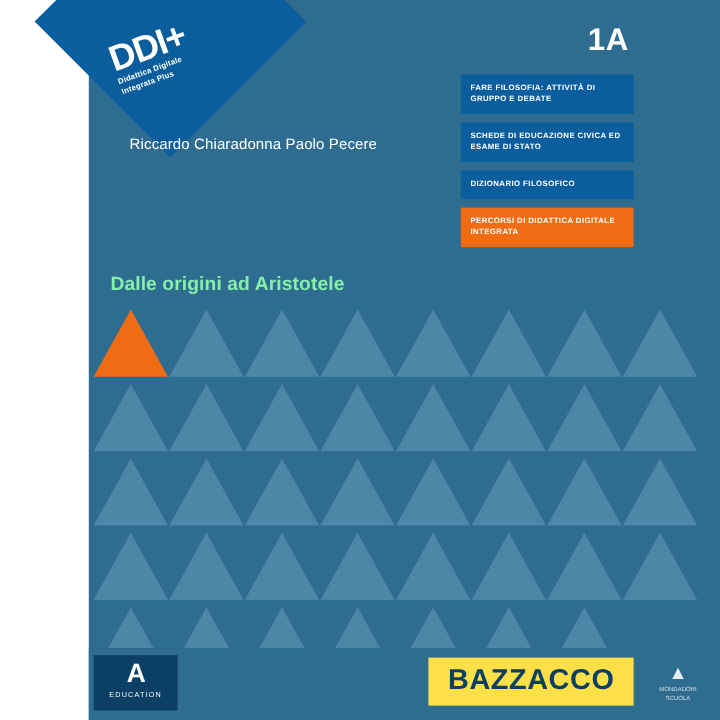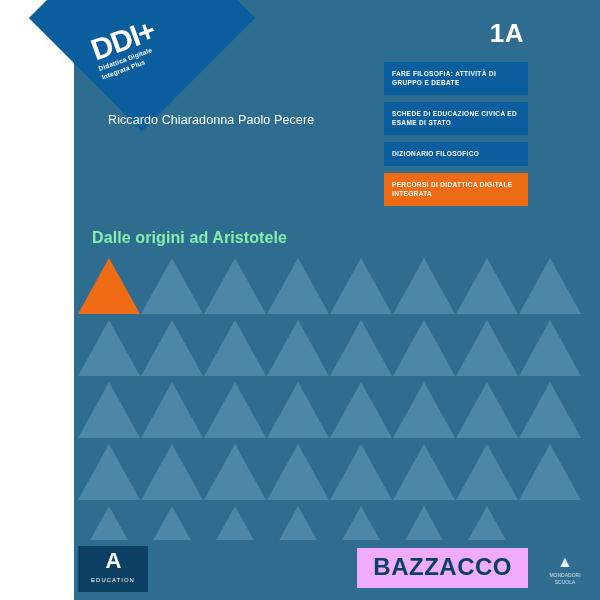--- a/index.html
+++ b/index.html
@@ -179,21 +179,21 @@
   }
   .publisher-name {
     font-size: 6px;
     letter-spacing: 1px;
     line-height: 8px;
   }
   .brand-plate {
     position: absolute;
     right: 72px;
     bottom: 12px;
-    background: #f0abfc;
+    background: #fde047;
     color: #0b3f63;
     font-size: 24px;
     font-weight: bold;
     letter-spacing: 0.5px;
     padding: 5px 16px 7px 16px;
   }
   .edu-mark {
     position: absolute;
     right: 6px;
     bottom: 8px;

